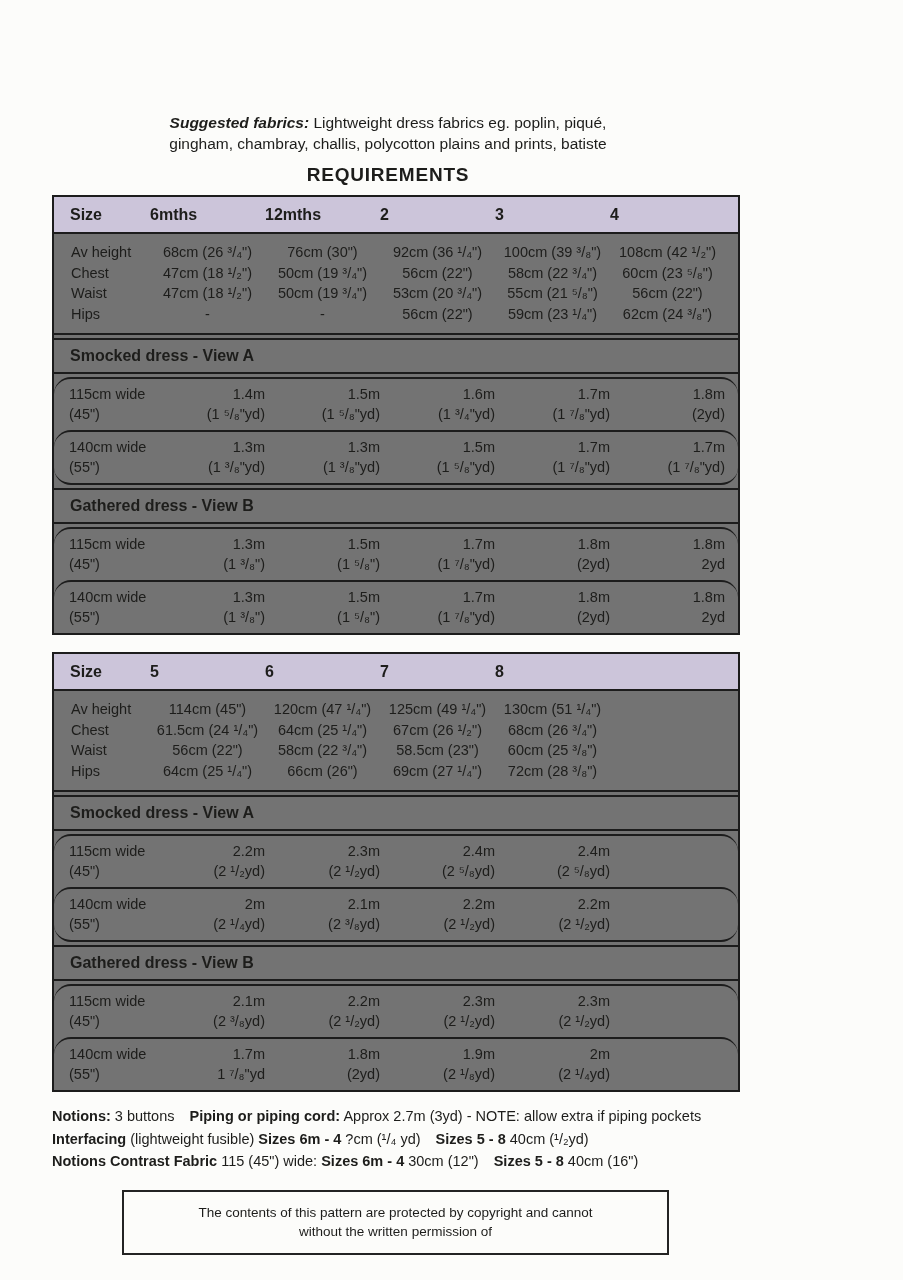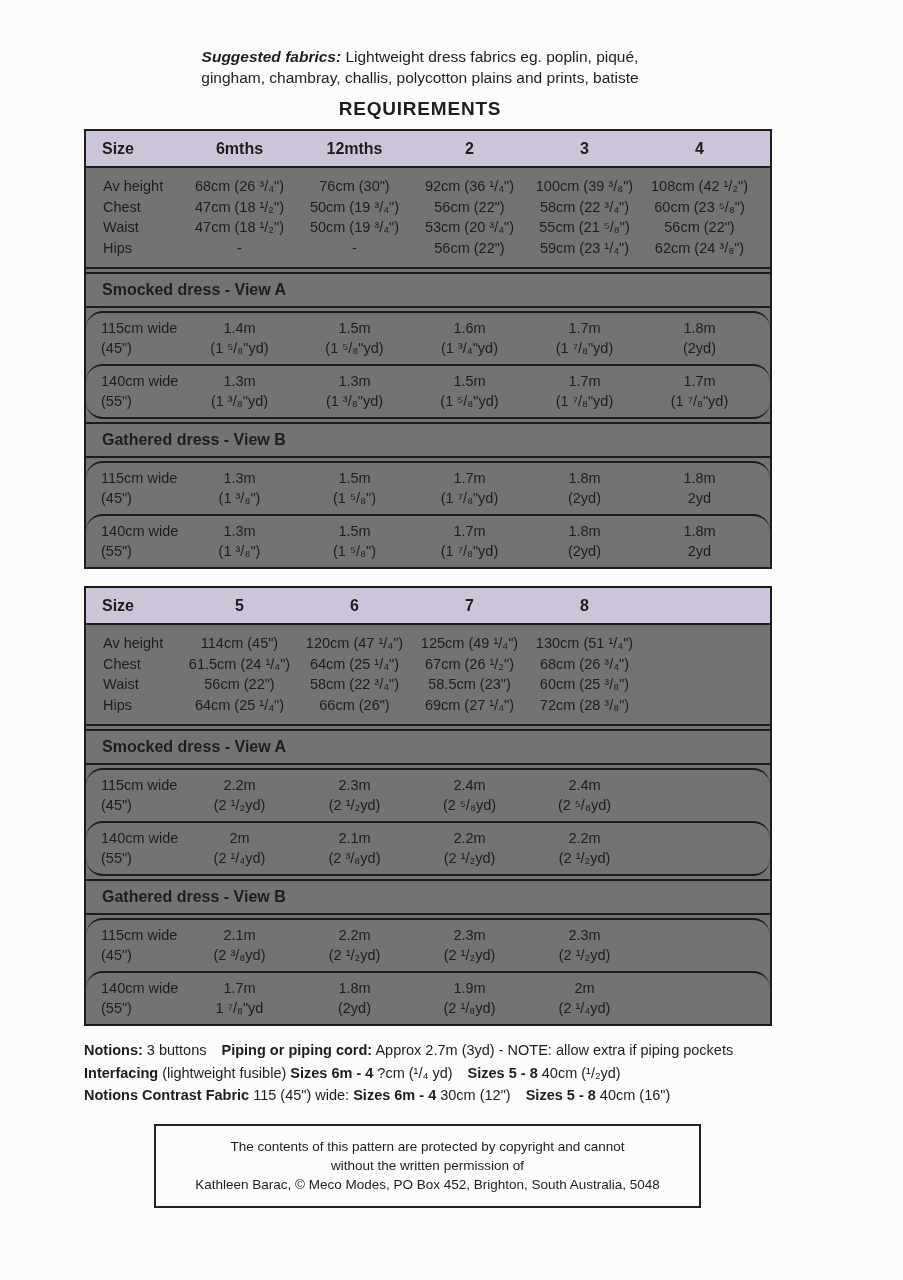--- a/index.html
+++ b/index.html
@@ -2,21 +2,21 @@
 <html><head>
 <meta charset="utf-8">
 <style>
   * { box-sizing: border-box; margin: 0; padding: 0; }
   html, body { width: 903px; height: 1280px; }
   body {
     background: #fcfcfa;
     color: #1d1d1b;
     font-family: "Liberation Sans", "DejaVu Sans", sans-serif;
   }
-  .content { padding-top: 46px; margin-left: 84px; width: 672px; }
+  .content { padding-top: 112px; margin-left: 52px; width: 672px; }
 
   
   .intro { text-align: center; font-size: 15.5px; line-height: 21px; margin-bottom: 10px; }
   .b-it { font-weight: bold; font-style: italic; }
   .req-title {
     font-family: Liberation Sans, sans-serif;
     font-size: 19px; font-weight: bold; letter-spacing: 0.8px;
     text-align: center; margin-bottom: 9px;
   }
 
@@ -24,38 +24,38 @@
   .tbl { border: 2px solid #1c1c1c; background: #737373; width: 688px; }
   .tbl + .tbl { margin-top: 17px; }
   .grid-row { display: grid; grid-template-columns: 96px repeat(5, 115px); align-items: start; }
   .thead {
     background: #ccc5da;
     border-bottom: 2px solid #1c1c1c;
     padding: 8px 0;
     font-weight: bold; font-size: 16px; line-height: 19px;
     align-items: center;
   }
-  .th { text-align: center; }
+  .th { }
   .th-first { text-align: left; padding-left: 16px; }
   .meas { padding: 8px 0 9px; border-bottom: 2px solid #1c1c1c; font-size: 14.5px; }
   .mrow { line-height: 20.5px; }
   .ml { padding-left: 17px; }
   .mv { text-align: center; }
   .sec-title {
     font-weight: bold; font-size: 16px; line-height: 20px;
     padding: 6px 0 6px 16px;
     border-top: 2px solid #1c1c1c; border-bottom: 2px solid #1c1c1c;
     margin: 3px 0;
   }
   .frow { padding: 5px 0 6px; font-size: 14.5px; line-height: 20px; border-radius: 17px; }
   .frow.bt { border-top: 2px solid #1c1c1c; }
   .frow.bb { border-bottom: 2px solid #1c1c1c; }
   .cellpre { white-space: pre-line; }
   .fl { padding-left: 15px; }
-  .fv { text-align: center; }
+  .fv { text-align: right; }
 
   
   .notions { margin-top: 13px; font-size: 14.5px; line-height: 22.5px; white-space: nowrap; }
   .nb { font-weight: bold; }
   .gap { margin-left: 11px; }
 
   
   .copy-box {
     margin: 17px 0 0 70px; width: 547px;
     border: 2px solid #232323;
@@ -308,16 +308,15 @@
       <span class="nb">Sizes 6m - 4</span>
       <span>30cm (12")</span>
       <span class="nb gap">Sizes 5 - 8</span>
       <span>40cm (16")</span>
     </div>
   </div>
 
   <div class="copy-box">
     <div>The contents of this pattern are protected by copyright and cannot</div>
     <div>without the written permission of</div>
-    <div>Kathleen Barac, © Meco Modes, PO Box 452, Brighton, South Australia, 5048</div>
   </div>
 
 </div>
 
 </body></html>

